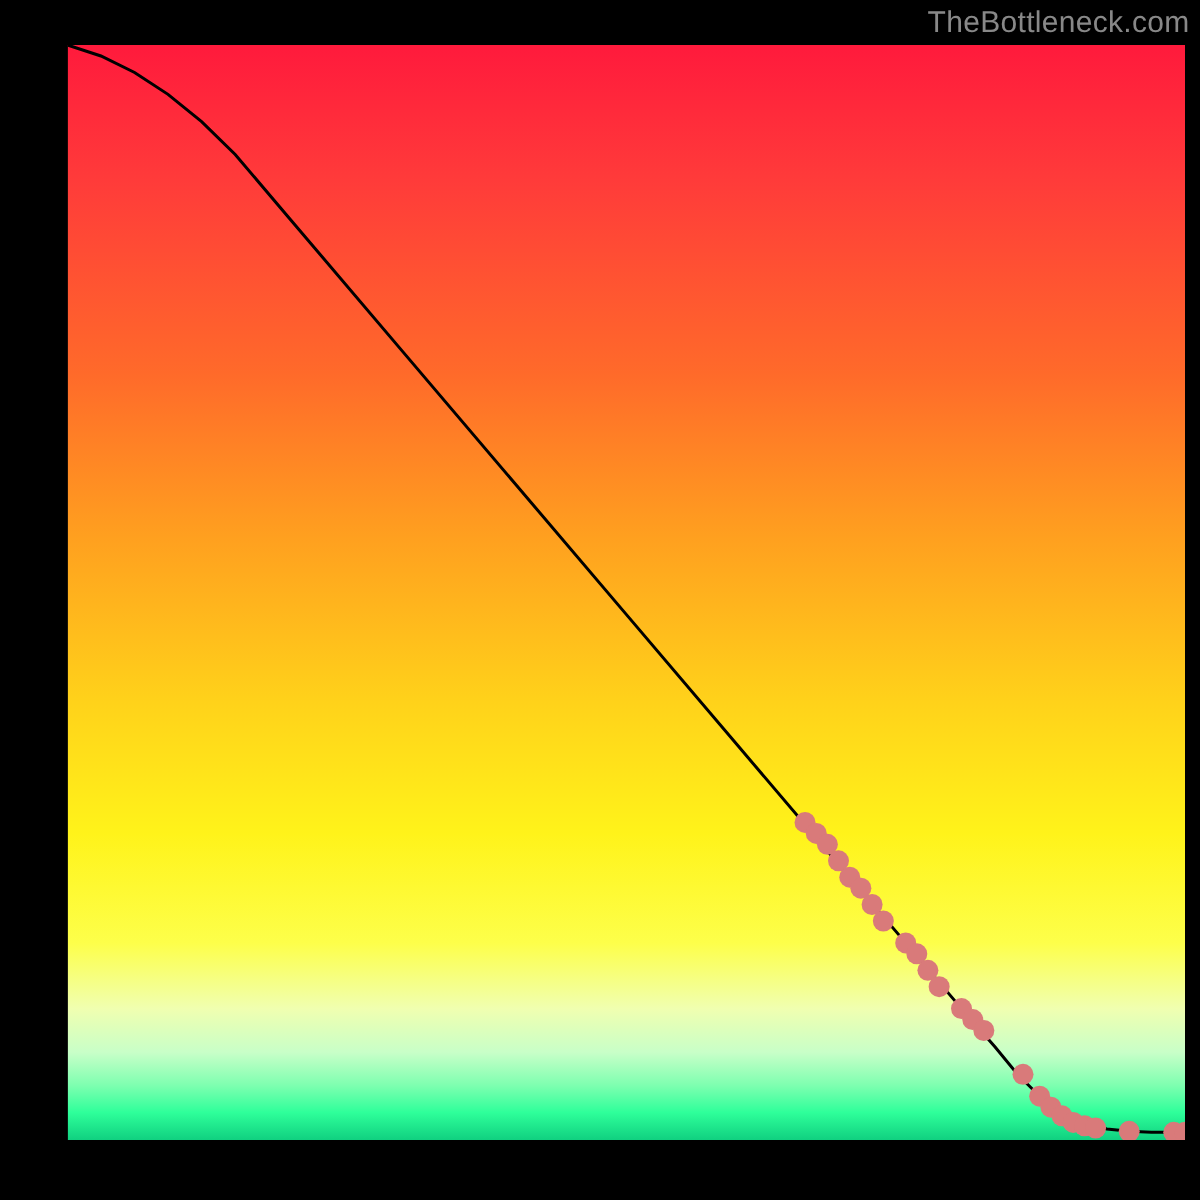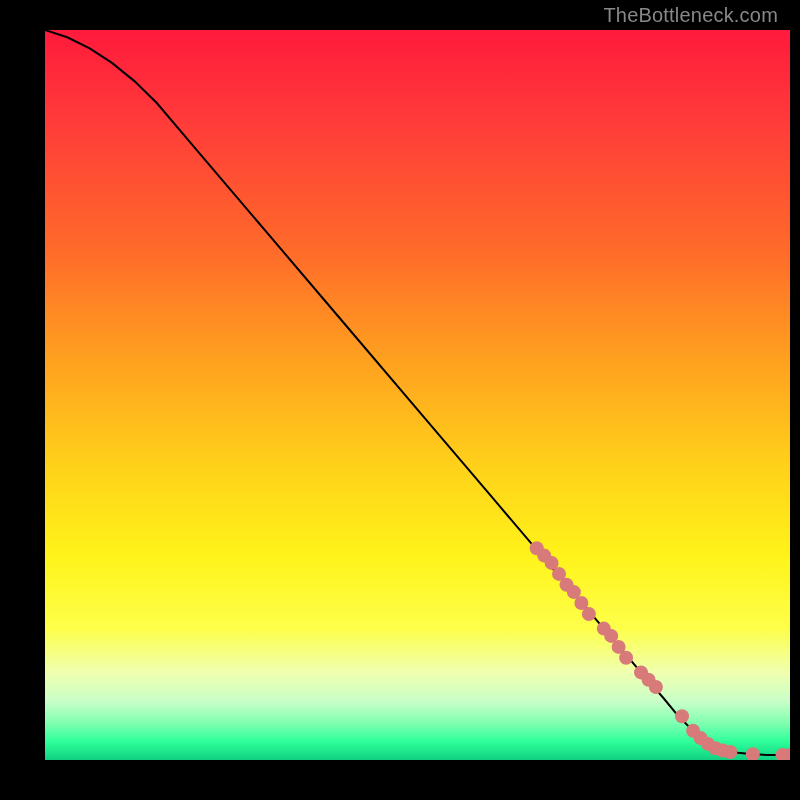--- a/index.html
+++ b/index.html
@@ -13,21 +13,21 @@
   }
   .frame {
     position: relative;
     width: 800px;
     height: 800px;
     background: #000;
   }
   .attribution {
     position: absolute;
     top: 4px;
-    right: 22px;
+    right: 7px;
     color: #888;
     font-size: 20px;
     font-weight: 500;
     letter-spacing: 0.2px;
   }
   .plot-area {
     position: absolute;
     left: 45px;
     top: 30px;
     width: 745px;

